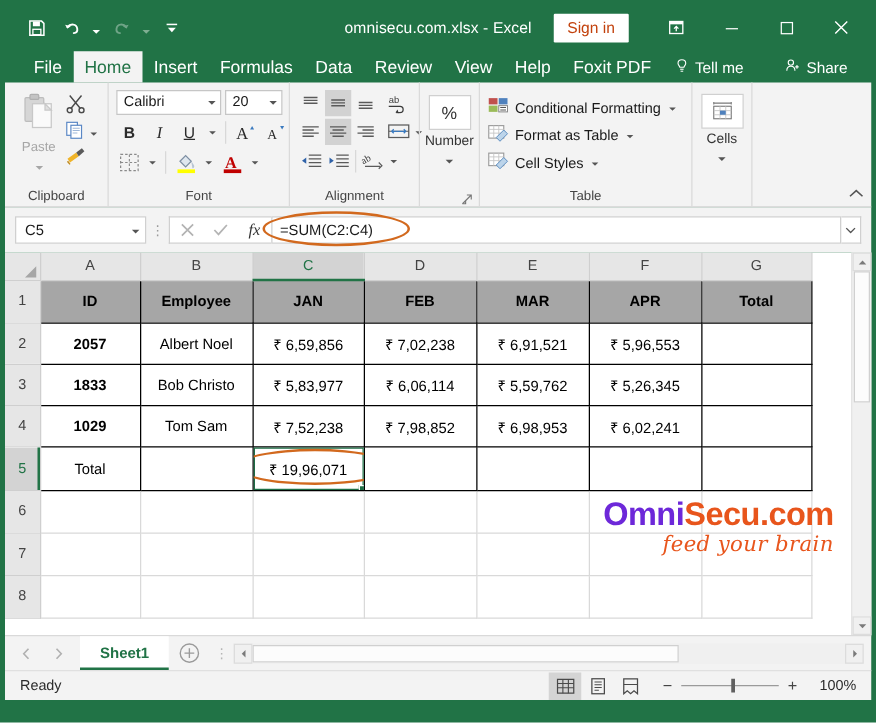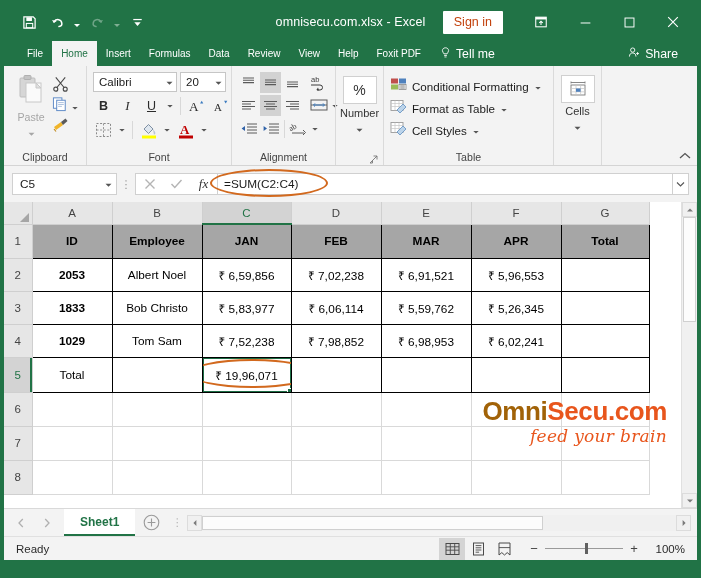--- a/index.html
+++ b/index.html
@@ -51,21 +51,21 @@
     border:0; border-radius:1px;
   }
   .tb-icon {
     width:44px; height:30px; display:flex; align-items:center; justify-content:center;
     color:#ffffff;
   }
 
   
   .tabstrip { height:26px; display:flex; align-items:flex-end; padding-left:14px; position:relative; }
   .tab {
-    font-size:10px; color:#ffffff; height:25px; line-height:25px;
+    font-size:14px; color:#ffffff; height:25px; line-height:25px;
     padding:0 9px; white-space:nowrap;
   }
   .tab.active { background:#f3f3f3; color:#217346; font-weight:normal; }
   .tab-ic { display:flex; align-items:center; gap:4px; padding:0 9px; height:25px; font-size:12.3px; color:#fff; }
   .tabs-right { margin-left:auto; display:flex; align-items:flex-end; padding-right:10px; }
 
   
   .ribbon {
     background:#f3f3f3;
     height:100px;
@@ -195,21 +195,21 @@
     position:absolute; right:-3px; bottom:-3px; width:6px; height:6px;
     background:#1d6e45; border:1px solid #fff;
   }
   .ellipse-cell {
     position:absolute; left:-14px; top:1px; width:126px; height:29px;
     border:2.5px solid #d2691e; border-radius:50%; pointer-events:none; z-index:5;
   }
 
   .watermark { position:absolute; right:14px; top:196px; text-align:right; pointer-events:none; }
   .wm1 { font-size:26px; font-weight:bold; letter-spacing:-0.4px; line-height:1; }
-  .wm1 .blk { color:#a16207;text-align:center; }
+  .wm1 .blk { color:#6d28d9;text-align:center; }
   .wm1 .org { color:#e8551c; }
   .wm2 { font-size:17px; color:#e8551c; font-style:italic; font-family:"DejaVu Serif", serif; margin-top:2px; letter-spacing:0.3px; }
 
   
   .vscroll { width:16px; background:#f0f0f0; border-left:1px solid #e0e0e0; display:flex; flex-direction:column; }
   .sb-arrow { height:15px; display:flex; align-items:center; justify-content:center; background:#f0f0f0; color:#7a7a7a; font-size:8px; border:1px solid #dcdcdc; }
   .sb-track { flex:1; background:#f0f0f0; position:relative; }
   .sb-thumb { position:absolute; top:0; left:1px; right:1px; height:105px; background:#fcfcfc; border:1px solid #d0d0d0; }
 
   
@@ -736,21 +736,21 @@
           <td class="cell bordered hdrow">ID</td>
           <td class="cell bordered hdrow">Employee</td>
           <td class="cell bordered hdrow">JAN</td>
           <td class="cell bordered hdrow">FEB</td>
           <td class="cell bordered hdrow">MAR</td>
           <td class="cell bordered hdrow">APR</td>
           <td class="cell bordered hdrow">Total</td>
         </tr>
         <tr style="height:33px;">
           <td class="rowhdr">2</td>
-          <td class="cell bordered ctr">2053</td>
+          <td class="cell bordered ctr">2057</td>
           <td class="cell bordered money">Albert Noel</td>
           <td class="cell bordered money">₹ 6,59,856</td>
           <td class="cell bordered money">₹ 7,02,238</td>
           <td class="cell bordered money">₹ 6,91,521</td>
           <td class="cell bordered money">₹ 5,96,553</td>
           <td class="cell bordered"></td>
         </tr>
         <tr style="height:33px;">
           <td class="rowhdr">3</td>
           <td class="cell bordered ctr">1833</td>

